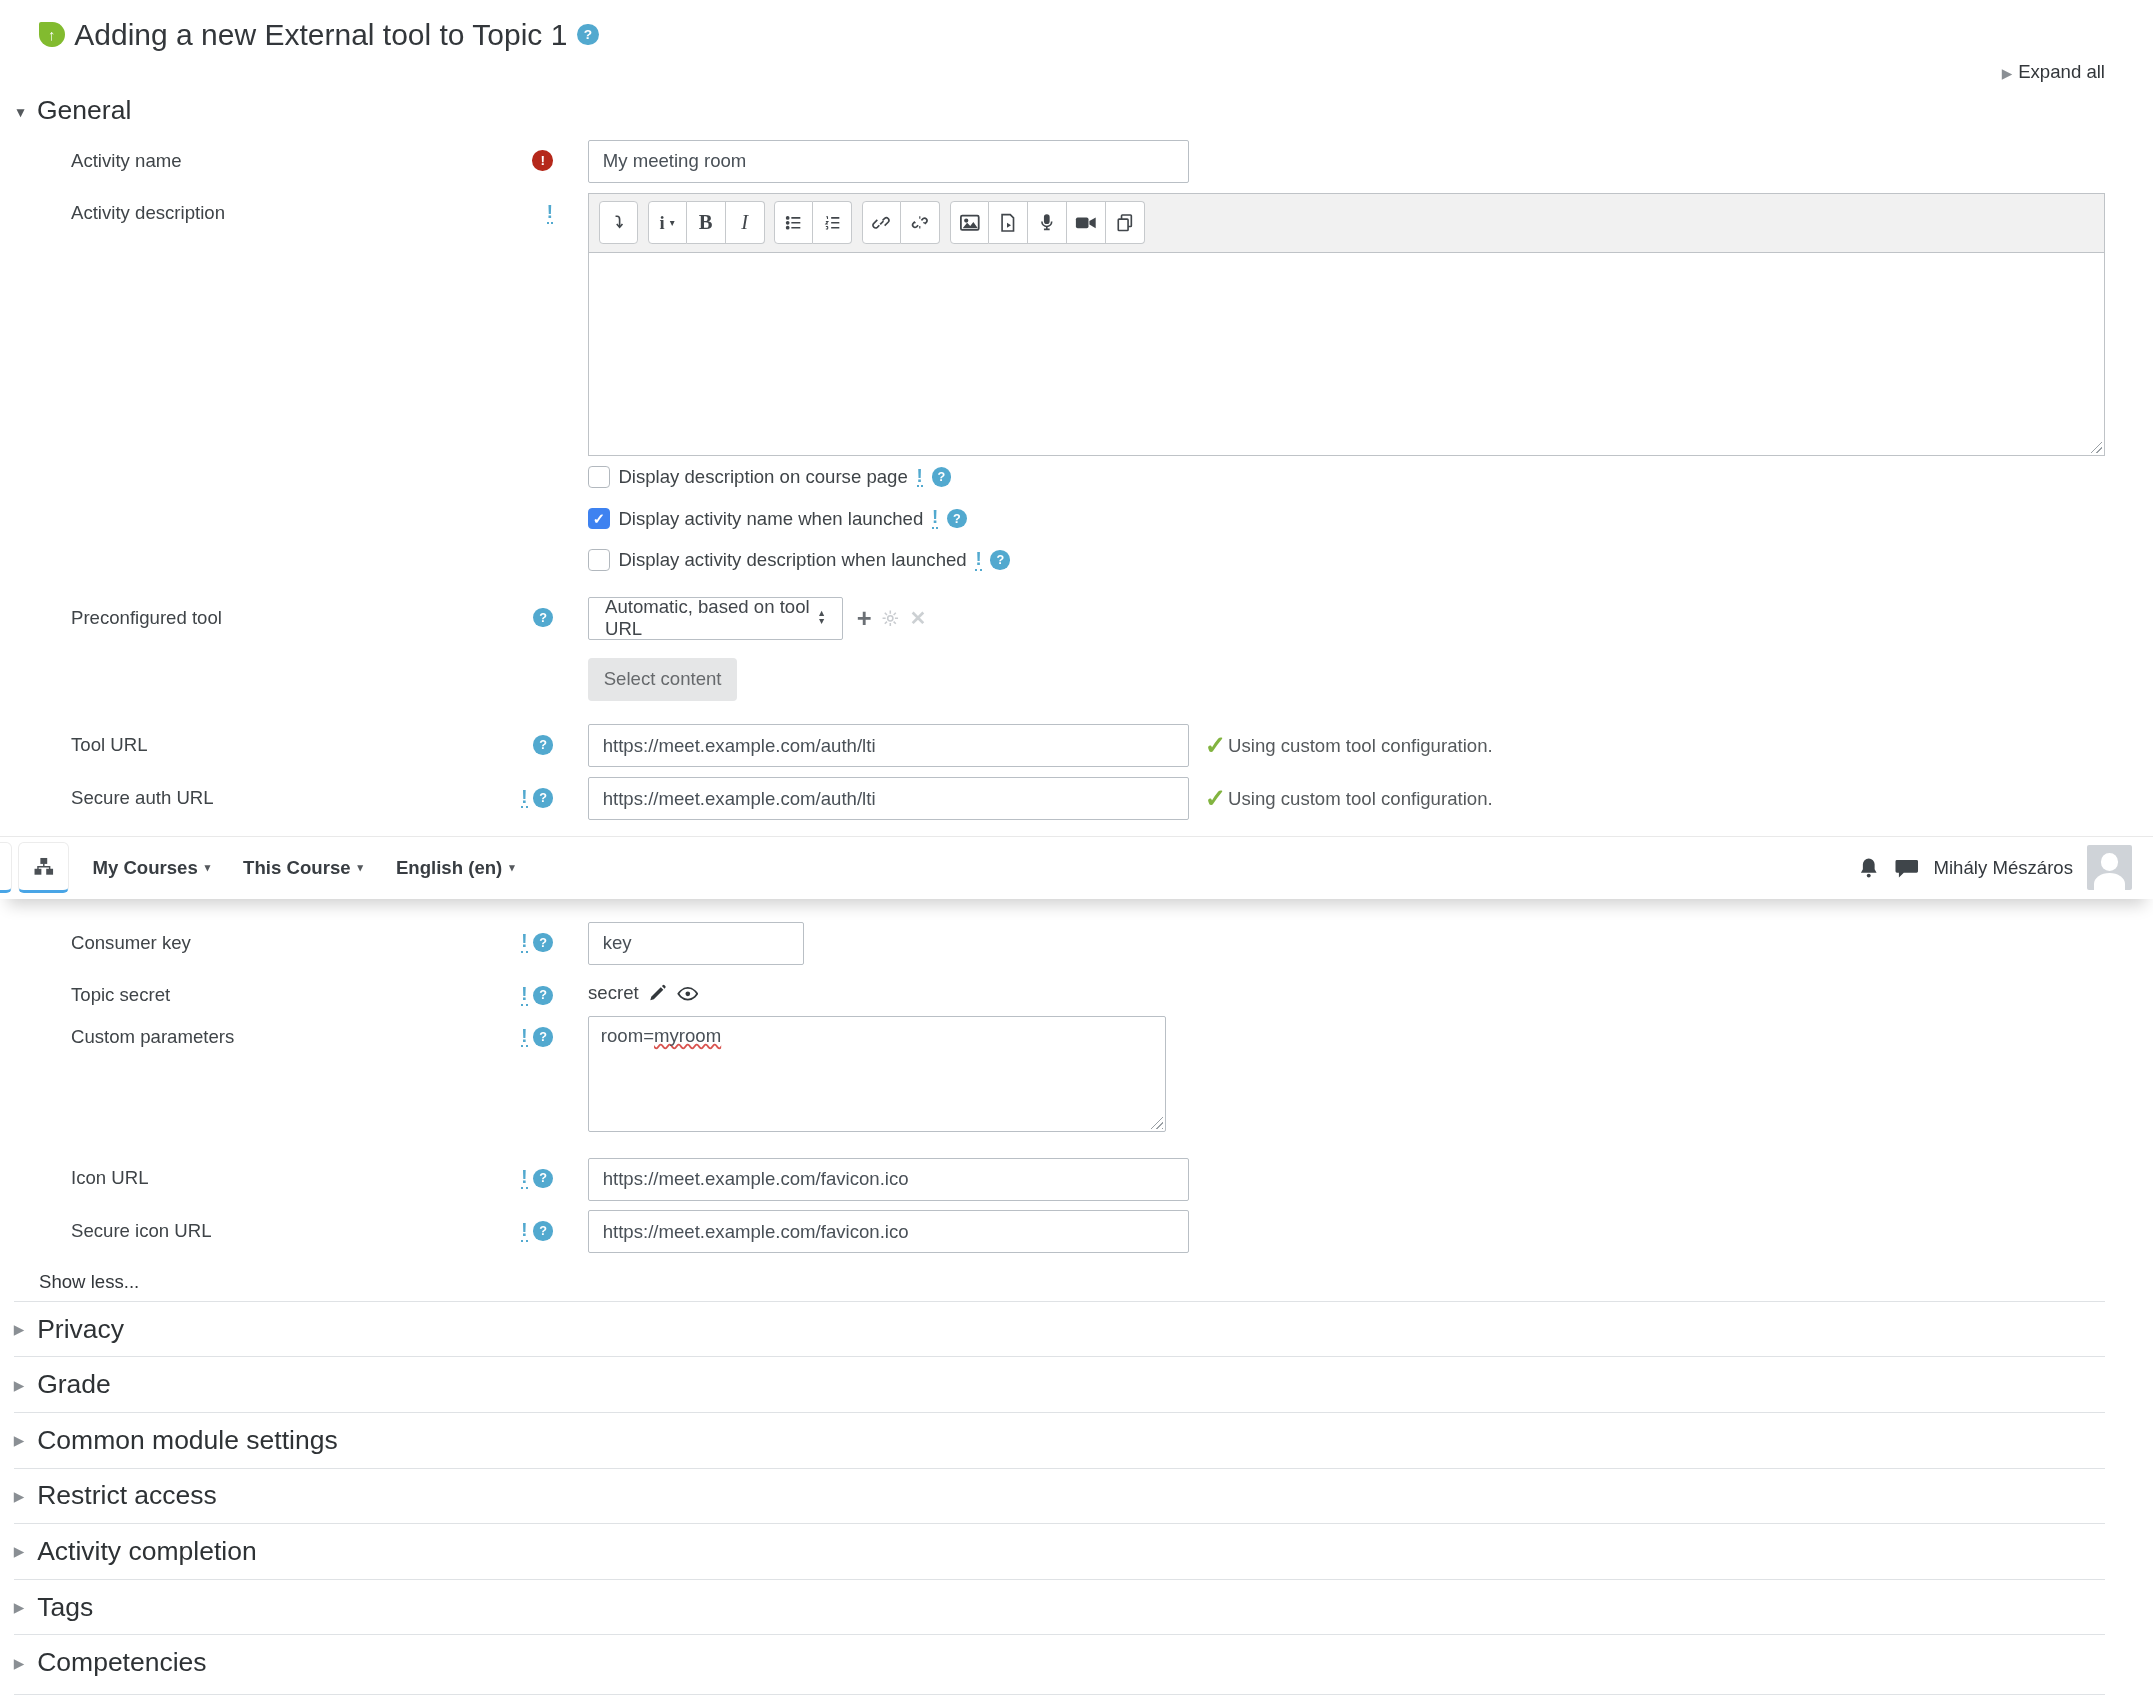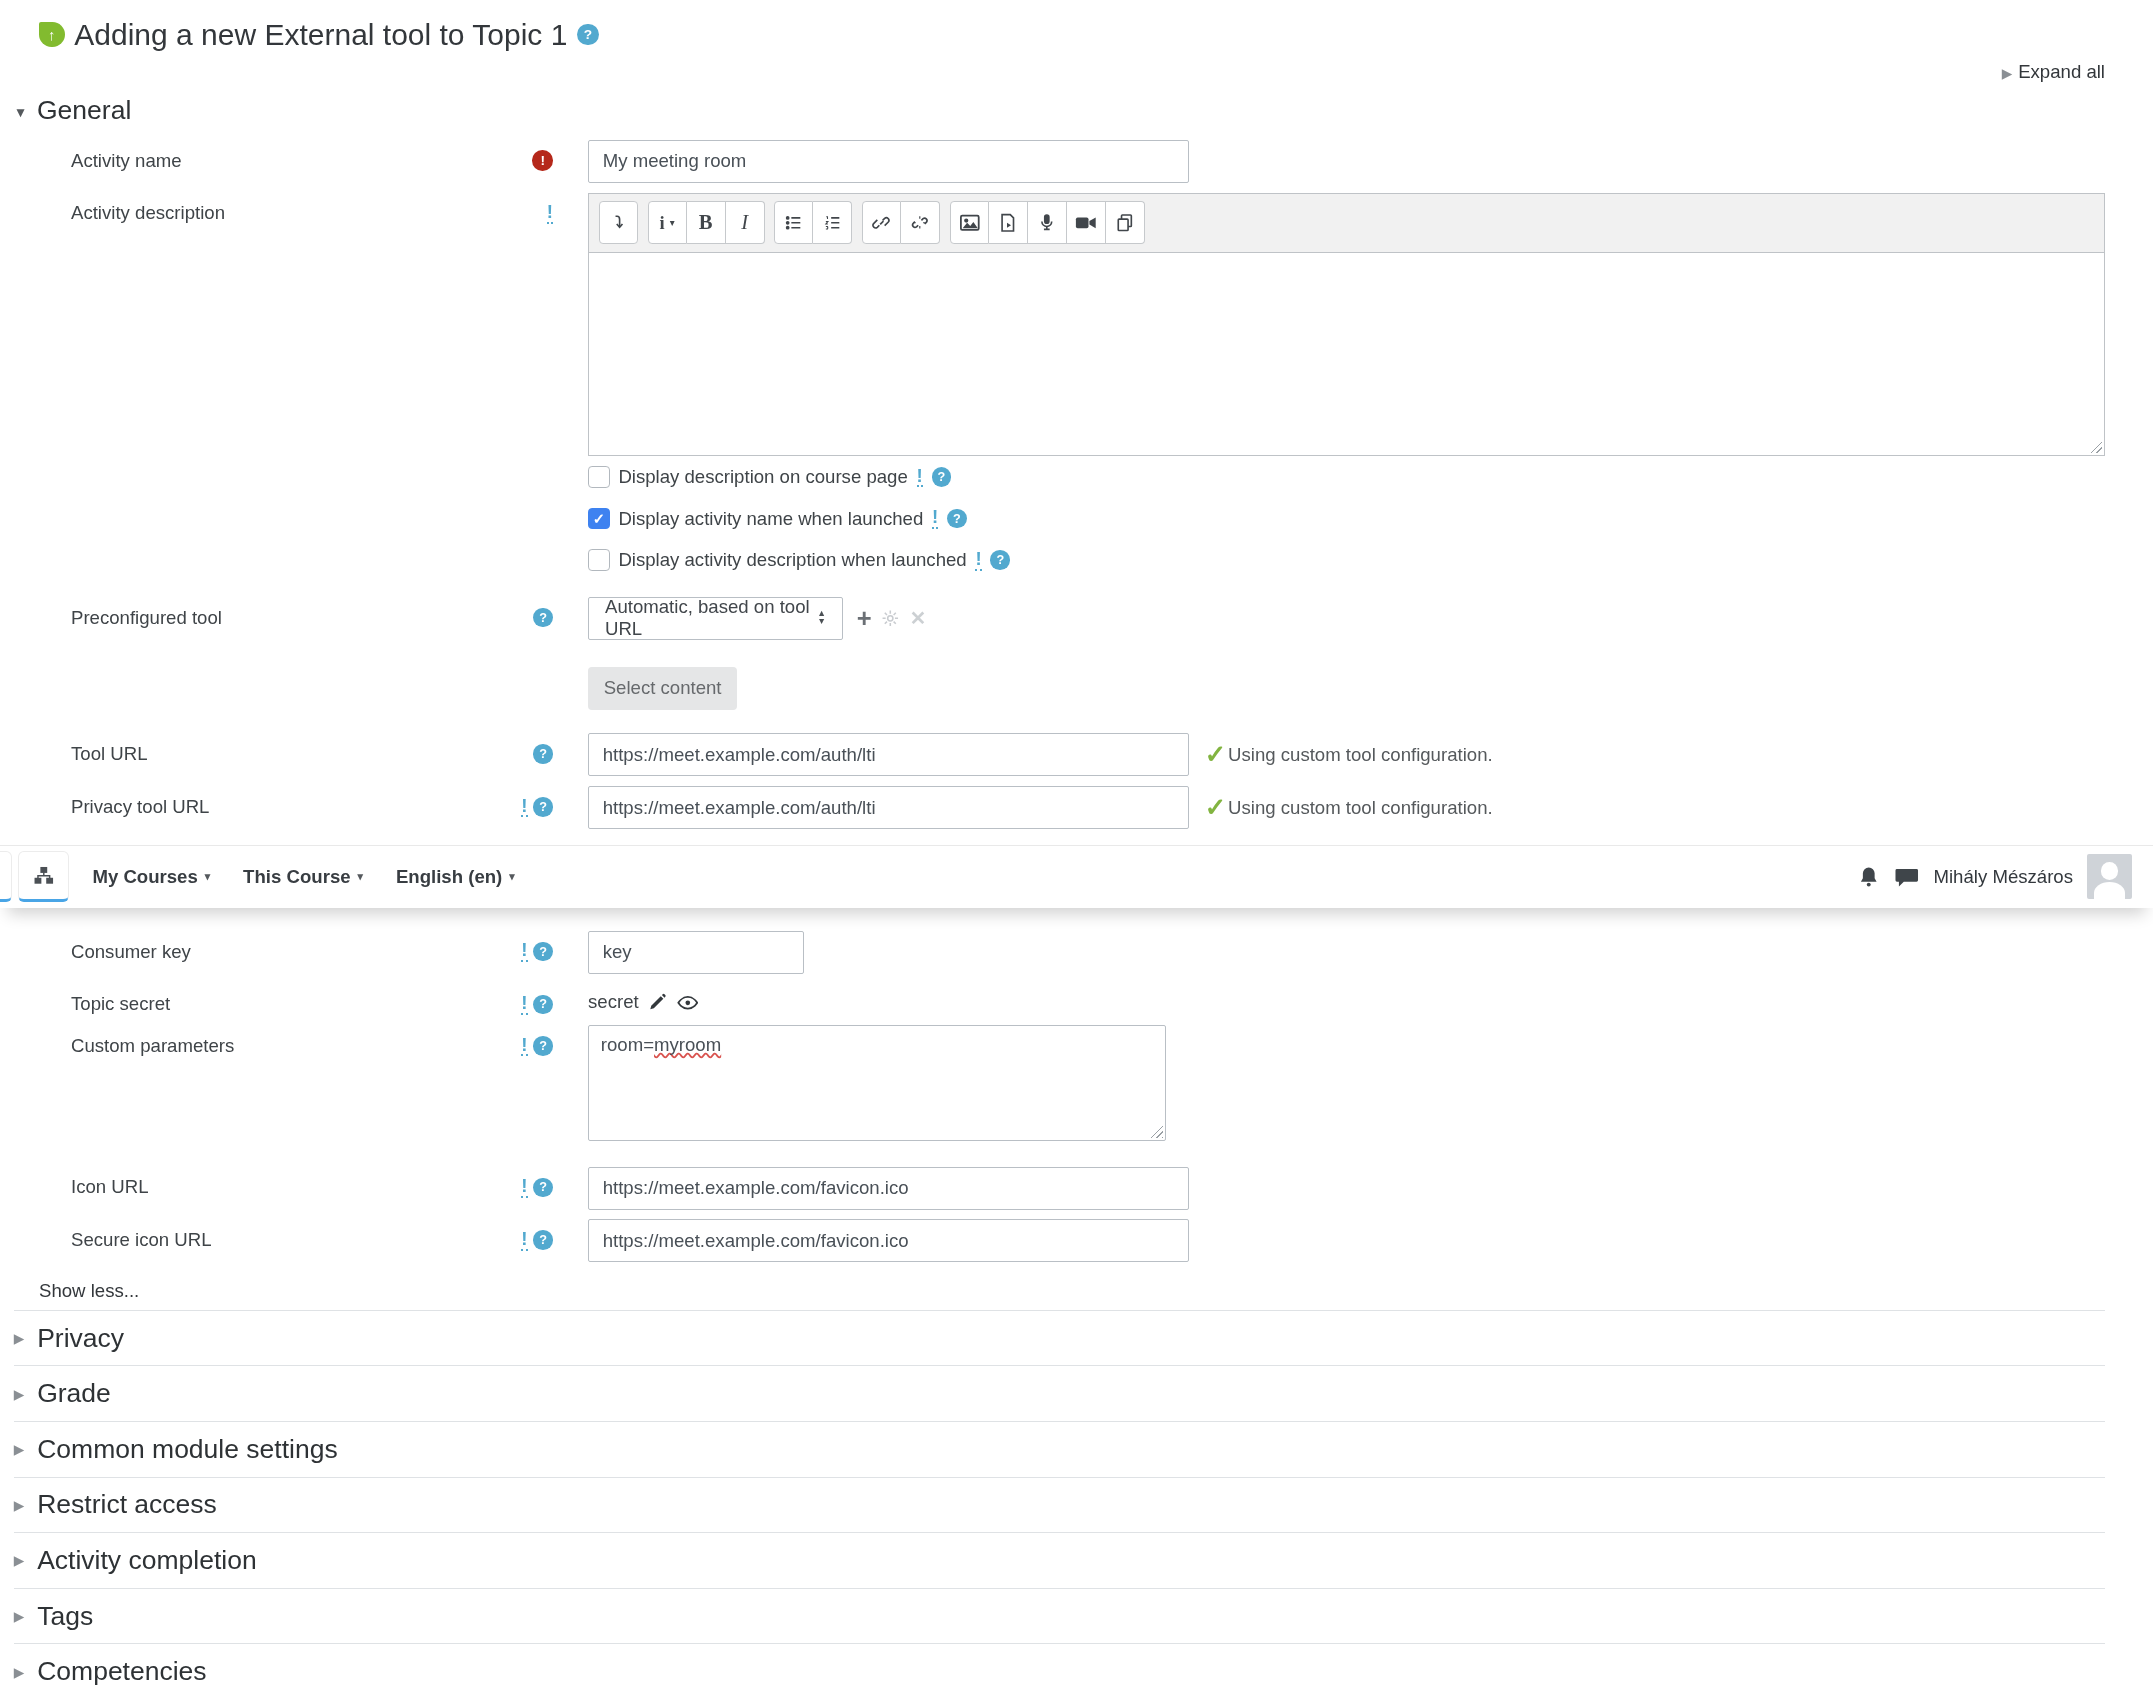--- a/index.html
+++ b/index.html
@@ -63,21 +63,21 @@
   
   .sel { width:255px; height:43px; border:1px solid #b9bfc5; border-radius:2px; background:#fff; display:flex;
     align-items:center; justify-content:space-between; padding:0 16px; font-size:18.6px; color:#41464b; cursor:pointer; }
   .sel .arrows { display:flex; flex-direction:column; line-height:7.8px; font-size:8.8px; color:#4b5055; }
   .sel.disabled { color:#9aa0a5; border-color:#ccd1d5; }
   .sel.disabled .arrows { color:#b6bbc0; }
   .tool-actions { display:inline-flex; align-items:center; gap:9.8px; margin-left:13.7px; }
   .plus-g { color:#6b7075; font-size:25.5px; font-weight:bold; line-height:1; }
   .gear-g { color:#c9ccd0; }
   .x-g { color:#ccd0d3; font-size:19.6px; font-weight:bold; }
-  .btn-muted { margin-top:27px; background:#e5e6e7; color:#66696c; border:none; border-radius:3.9px;
+  .btn-muted { margin-top:18px; background:#e5e6e7; color:#66696c; border:none; border-radius:3.9px;
     height:43px; padding:0 15.7px; font-size:18.6px; font-family:"Liberation Sans",sans-serif; cursor:pointer; }
 
   .ctrl-status { display:flex; align-items:center; gap:15.7px; }
   .status-ok { display:flex; align-items:center; font-size:18.6px; color:#55595c; }
   .status-ok .chk { color:#82b440; font-size:25.5px; font-weight:bold; margin-right:2px; line-height:1; }
 
   
   .overlap { position:relative; height:86px; margin-bottom:5.9px; }
   .overlap .frow { position:absolute; top:13.7px; left:0; right:0; color:#8b9094; }
   .overlap .frow .ltext { color:#8b9094; }
@@ -312,21 +312,21 @@
       <input class="txt" type="text" value="https://meet.example.com/auth/lti" style="">
       <span class="status-ok">
         <span class="chk">✓</span>
         <span>Using custom tool configuration.</span>
       </span>
     </div>
   </div>
 
   <div class="frow">
     <div class="flabel">
-      <span class="ltext">Privacy tool URL</span>
+      <span class="ltext">Secure auth URL</span>
       <span class="ficons">
         <span class="adv-mark">!</span>
         <span class="help-badge sm">?</span>
       </span>
     </div>
     <div class="fctrl ctrl-status">
       <input class="txt" type="text" value="https://meet.example.com/auth/lti" style="">
       <span class="status-ok">
         <span class="chk">✓</span>
         <span>Using custom tool configuration.</span>

